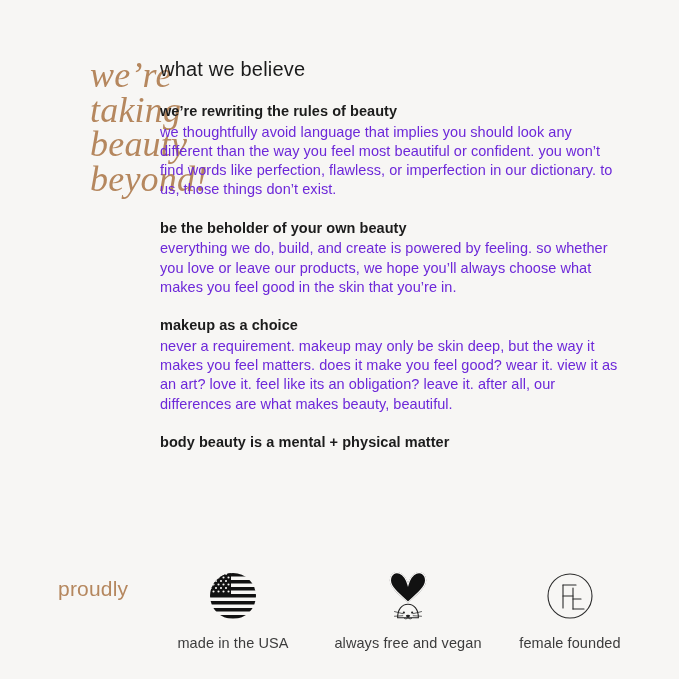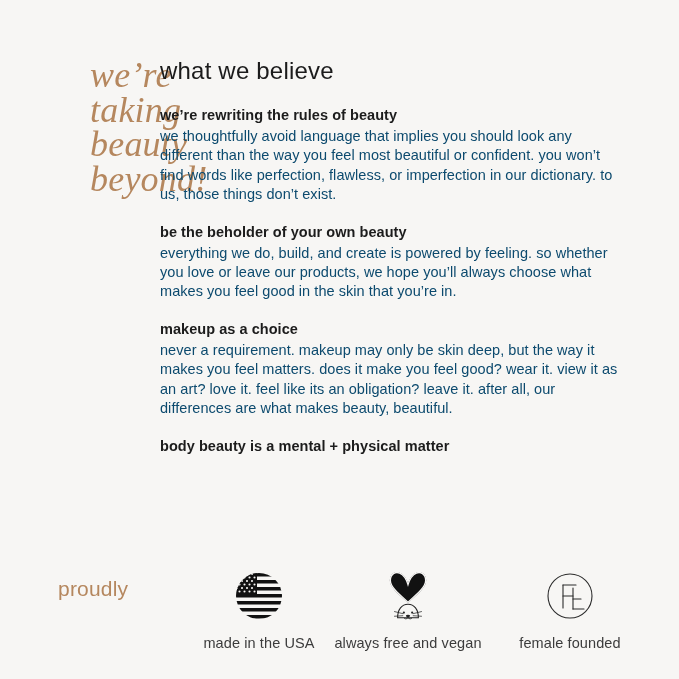--- a/index.html
+++ b/index.html
@@ -60,21 +60,21 @@
 
   
   .believe-col {
     flex: 1 1 auto;
     padding-left: 8px;
     padding-right: 52px;
     box-sizing: border-box;
   }
 
   .section-title {
-    font-size: 24px;
+    font-size: 20px;
     font-weight: 400;
     color: #1b1b1b;
     line-height: 1.1;
     margin: 0 0 22px 0;
     letter-spacing: 0.2px;
   }
 
   .belief-block {
     margin-bottom: 19px;
   }
@@ -87,21 +87,21 @@
     font-weight: 700;
     color: #1c1c1c;
     line-height: 1.35;
     margin: 0 0 1px 0;
     letter-spacing: 0.05px;
   }
 
   .belief-body {
     font-size: 14.5px;
     font-weight: 400;
-    color: #0c4a6e;
+    color: #6d28d9;
     line-height: 1.33;
     margin: 0;
     letter-spacing: 0.05px;
   }
 
   
   .badges {
     position: absolute;
     left: 0;
     top: 560px;
@@ -131,21 +131,21 @@
     justify-content: center;
     margin-bottom: 11px;
   }
   .badge-label {
     font-size: 14.5px;
     color: #3c3c3c;
     letter-spacing: 0.1px;
     white-space: nowrap;
   }
 
-  .badge-usa      { left: 176px; width: 166px; }
+  .badge-usa      { left: 150px; width: 166px; }
   .badge-cruelty  { left: 325px; width: 166px; }
   .badge-female   { left: 489px; width: 162px; }
 </style>
 </head>
 <body>
 
 <div class="page">
 
   <div class="content">
     <div class="columns">

